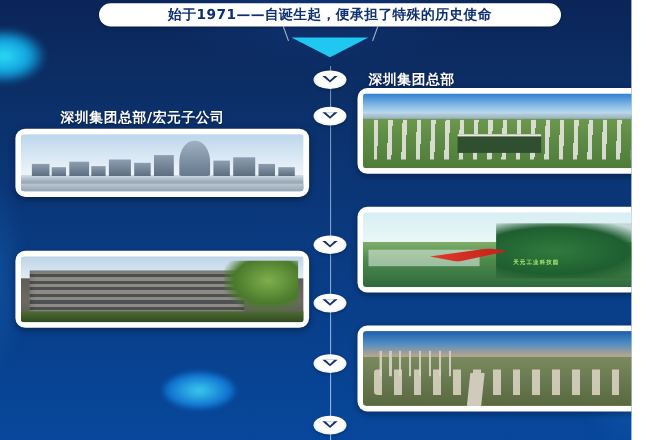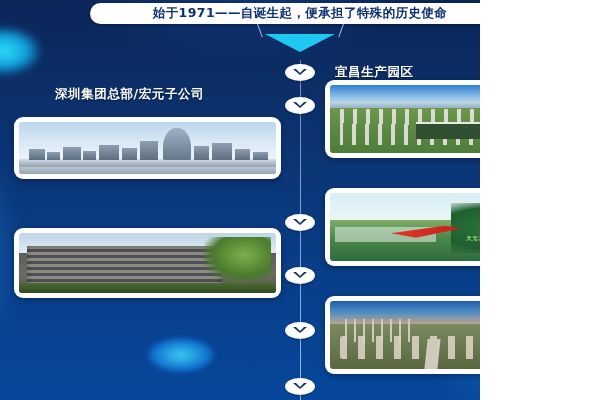--- a/index.html
+++ b/index.html
@@ -1,21 +1,21 @@
 <!DOCTYPE html>
 <html><head>
 <meta charset="utf-8">
 <style>
   html,body{margin:0;padding:0;}
   body{
     width:600px;height:400px;overflow:hidden;
     font-family:"DejaVu Sans","Liberation Sans",sans-serif;
   }
   #stage{
-    position:relative;width:480px;height:400px;overflow:hidden;
+    position:relative;width:574px;height:400px;overflow:hidden;
     background:
       radial-gradient(ellipse 260px 150px at 50% -10%, #123b82 0%, rgba(18,59,130,0) 70%),
       linear-gradient(180deg,#0b2558 0%, #0c2f68 22%, #0a3a80 55%, #07479b 100%);
   }
 
   
   .glow{position:absolute;border-radius:50%;pointer-events:none;}
   .glow-left{
     left:-34px;top:26px;width:76px;height:50px;
     background:radial-gradient(ellipse at center,#2fe6ff 0%,#12a9e6 42%,rgba(12,90,160,0) 72%);
@@ -185,21 +185,21 @@
   <div class="node" style="top:267px">
       <span class="node-chev"></span>
     </div>
   <div class="node" style="top:322px">
       <span class="node-chev"></span>
     </div>
   <div class="node" style="top:378px">
       <span class="node-chev"></span>
     </div>
 
-  <div class="label" style="left:55px;top:88px">深圳集团总部/宏元子公司</div>
+  <div class="label" style="left:55px;top:101px">深圳集团总部/宏元子公司</div>
   <div class="card sz" style="left:14px;top:117px;width:267px;height:62px">
     <div class="photo">
       <div class="ph-sky"></div>
       <div class="ph-ground"></div>
       <div class="sz-bldg" style="left:4%;width:6%;height:22%"></div>
       <div class="sz-bldg" style="left:11%;width:5%;height:17%"></div>
       <div class="sz-bldg" style="left:17%;width:7%;height:26%"></div>
       <div class="sz-bldg" style="left:25%;width:5%;height:19%"></div>
       <div class="sz-bldg" style="left:31%;width:8%;height:30%"></div>
       <div class="sz-bldg" style="left:40%;width:6%;height:24%"></div>
@@ -216,21 +216,21 @@
   <div class="card hz" style="left:14px;top:228px;width:267px;height:70px">
     <div class="photo">
       <div class="ph-sky"></div>
       <div class="ph-ground"></div>
       <div class="hz-bld"></div>
       <div class="hz-tree"></div>
       <div class="hz-hedge"></div>
     </div>
   </div>
 
-  <div class="label" style="left:335px;top:66px">宜昌生产园区</div>
+  <div class="label" style="left:335px;top:66px">深圳集团总部</div>
   <div class="card yk" style="left:325px;top:80px;width:263px;height:78px">
     <div class="photo">
       <div class="ph-sky"></div>
       <div class="ph-ground"></div>
       <div class="yk-hz"></div>
       <div class="yk-rows"></div>
       <div class="yk-main"></div>
     </div>
   </div>
 

